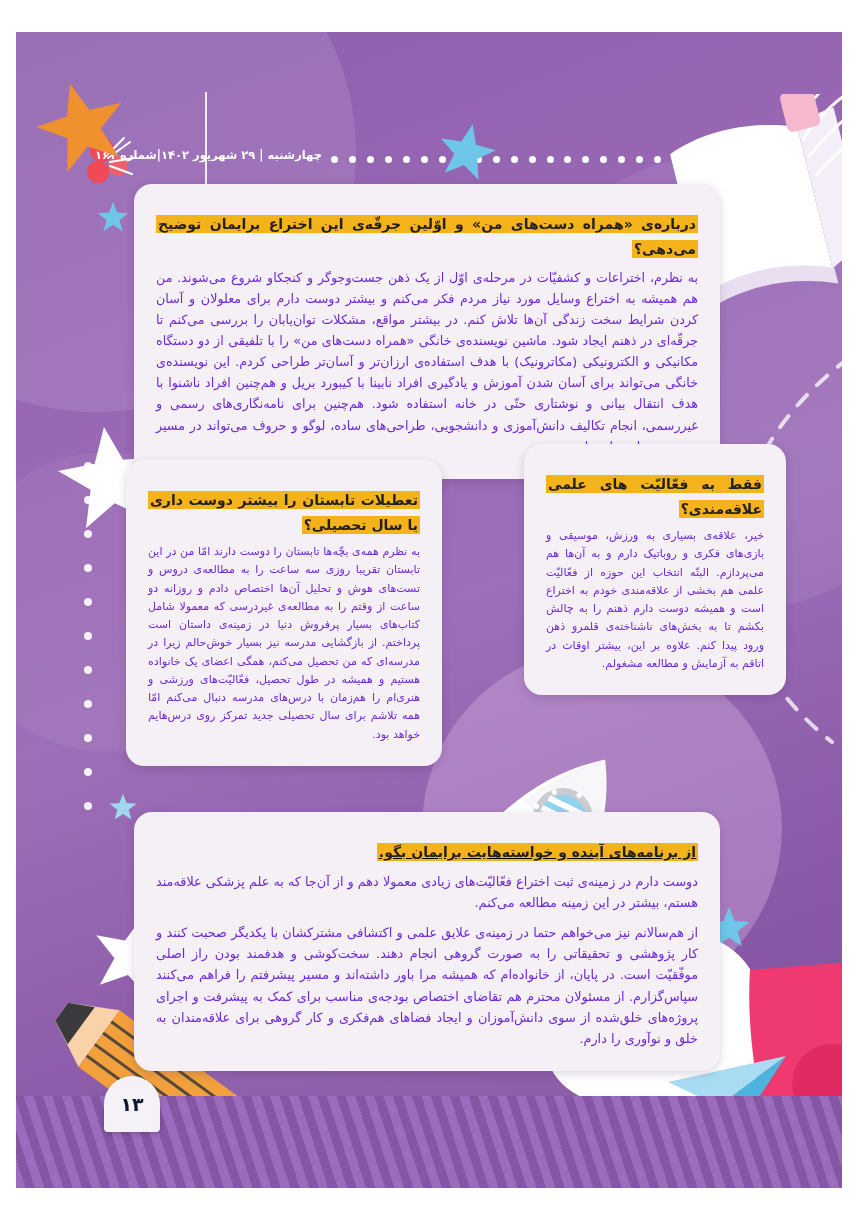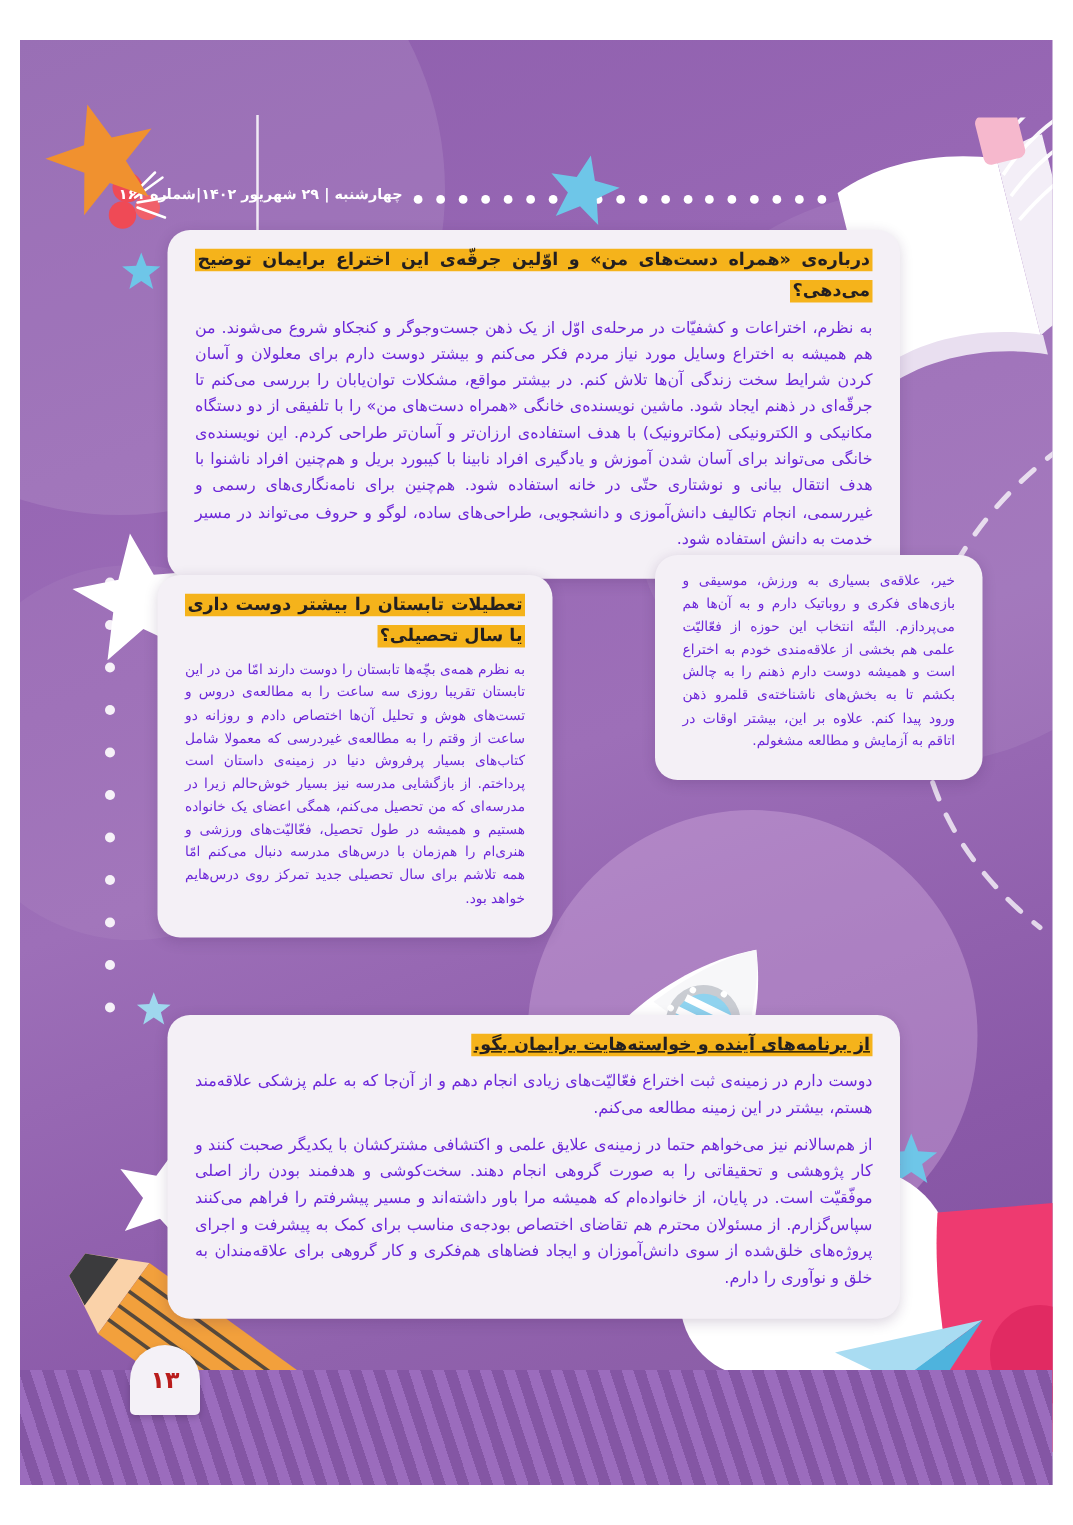--- a/index.html
+++ b/index.html
@@ -91,33 +91,33 @@
     position:absolute;left:0;bottom:0;width:100%;height:92px;
     background:repeating-linear-gradient(72deg,
       #9b6cbd 0px,#9b6cbd 9px,#8456a4 9px,#8456a4 18px);
   }
   
   .pagenum{
     position:absolute;left:88px;bottom:56px;
     width:56px;height:56px;
     background:#f4f1f7;
     border-radius:28px 28px 4px 4px;
-    color:#b91c1c;font-size:19px;font-weight:bold;
+    color:#0f172a;font-size:19px;font-weight:bold;
     display:flex;align-items:center;justify-content:center;
     box-shadow:0 2px 5px rgba(0,0,0,.18);
     z-index:14;
   }
 
   
   .card{
     position:absolute;
     background:#f4f0f6;
     border-radius:18px;
     box-shadow:0 3px 10px rgba(60,25,85,.18);
-    padding:12px 22px 18px 22px;
+    padding:28px 22px 18px 22px;
     box-sizing:border-box;
     direction:rtl;
     z-index:10;
   }
   .card-top{left:118px;top:152px;width:586px;}
   .card-left{left:110px;top:428px;width:316px;}
   .card-right{left:508px;top:412px;width:262px;}
   .card-bottom{left:118px;top:780px;width:586px;}
 
   .qtitle{
@@ -341,26 +341,29 @@
     </div>
 
     <div class="card card-left">
       <p class="qtitle-wrap">
         <span class="qtitle">تعطیلات تابستان را بیشتر دوست داری یا سال تحصیلی؟</span>
       </p>
       <p class="body-p">به نظرم همه‌ی بچّه‌ها تابستان را دوست دارند امّا من در این تابستان تقریبا روزی سه ساعت را به مطالعه‌ی دروس و تست‌های هوش و تحلیل آن‌ها اختصاص دادم و روزانه دو ساعت از وقتم را به مطالعه‌ی غیردرسی که معمولا شامل کتاب‌های بسیار پرفروش دنیا در زمینه‌ی داستان است پرداختم. از بازگشایی مدرسه نیز بسیار خوش‌حالم زیرا در مدرسه‌ای که من تحصیل می‌کنم، همگی اعضای یک خانواده هستیم و همیشه در طول تحصیل، فعّالیّت‌های ورزشی و هنری‌ام را هم‌زمان با درس‌های مدرسه دنبال می‌کنم امّا همه تلاشم برای سال تحصیلی جدید تمرکز روی درس‌هایم خواهد بود.</p>
     </div>
 
     <div class="card card-right">
+      <p class="qtitle-wrap">
+        <span class="qtitle">فقط به فعّالیّت های علمی علاقه‌مندی؟</span>
+      </p>
       <p class="body-p">خیر، علاقه‌ی بسیاری به ورزش، موسیقی و بازی‌های فکری و روباتیک دارم و به آن‌ها هم می‌پردازم. البتّه انتخاب این حوزه از فعّالیّت علمی هم بخشی از علاقه‌مندی خودم به اختراع است و همیشه دوست دارم ذهنم را به چالش بکشم تا به بخش‌های ناشناخته‌ی قلمرو ذهن ورود پیدا کنم. علاوه بر این، بیشتر اوقات در اتاقم به آزمایش و مطالعه مشغولم.</p>
     </div>
 
     <div class="card card-bottom">
       <p class="qtitle-wrap right-al">
         <span class="qtitle">از برنامه‌های آینده و خواسته‌هایت برایمان بگو.</span>
       </p>
-      <p class="body-p">دوست دارم در زمینه‌ی ثبت اختراع فعّالیّت‌های زیادی انجام دهم و از آن‌جا که به علم پزشکی علاقه‌مند هستم، بیشتر در این زمینه مطالعه می‌کنم.</p>
+      <p class="body-p">دوست دارم در زمینه‌ی ثبت اختراع فعّالیّت‌های زیادی معمولا دهم و از آن‌جا که به علم پزشکی علاقه‌مند هستم، بیشتر در این زمینه مطالعه می‌کنم.</p>
       <div class="spacer"></div>
       <p class="body-p">از هم‌سالانم نیز می‌خواهم حتما در زمینه‌ی علایق علمی و اکتشافی مشترکشان با یکدیگر صحبت کنند و کار پژوهشی و تحقیقاتی را به صورت گروهی انجام دهند. سخت‌کوشی و هدفمند بودن راز اصلی موفّقیّت است. در پایان، از خانواده‌ام که همیشه مرا باور داشته‌اند و مسیر پیشرفتم را فراهم می‌کنند سپاس‌گزارم. از مسئولان محترم هم تقاضای اختصاص بودجه‌ی مناسب برای کمک به پیشرفت و اجرای پروژه‌های خلق‌شده از سوی دانش‌آموزان و ایجاد فضاهای هم‌فکری و کار گروهی برای علاقه‌مندان به خلق و نوآوری را دارم.</p>
     </div>
 
   </div>
 </div>
 
 </body></html>

